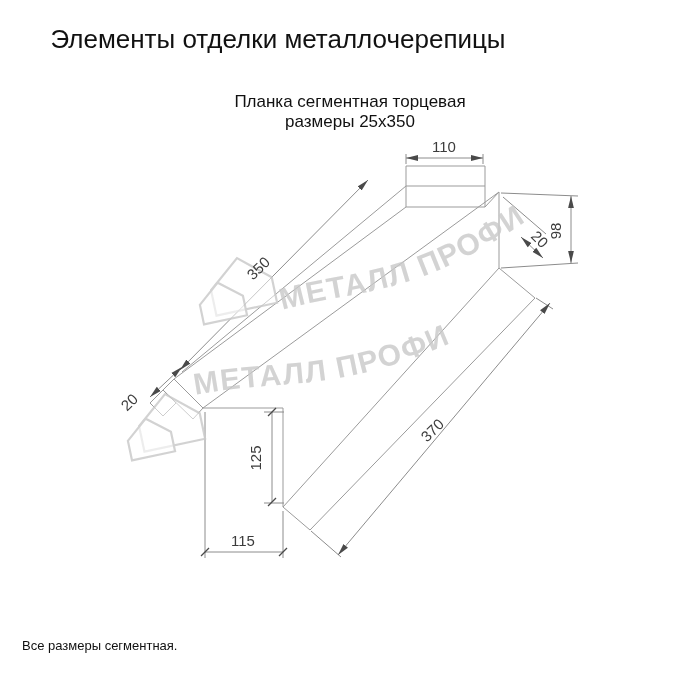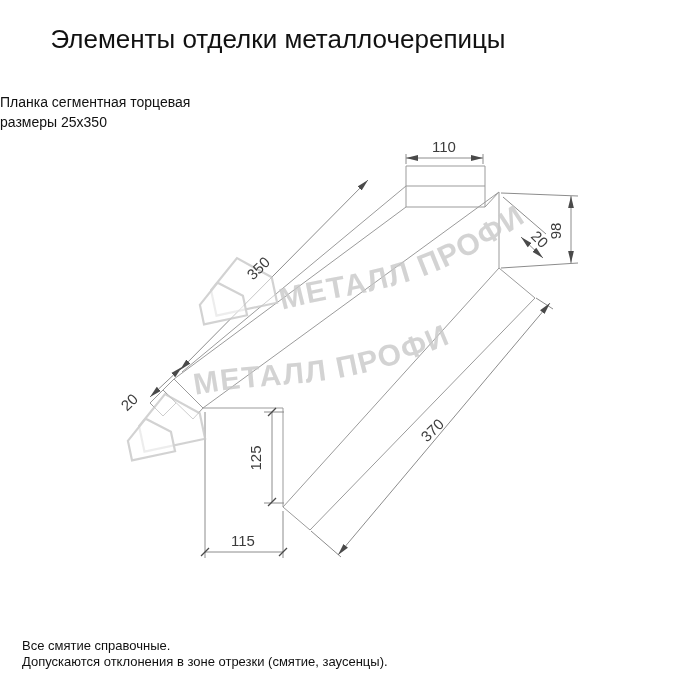--- a/index.html
+++ b/index.html
@@ -1,21 +1,21 @@
 <!DOCTYPE html>
 <html><head>
 <meta charset="utf-8">
 <style>
   html,body{margin:0;padding:0;background:#fff;}
   #page{position:relative;width:700px;height:700px;background:#ffffff;overflow:hidden;
         font-family:"Liberation Sans","DejaVu Sans",sans-serif;color:#1a1a1a;}
   .title{position:absolute;top:24px;left:0;width:556px;text-align:center;
          font-size:26px;color:#111;}
-  .subtitle{position:absolute;top:92px;left:0;width:700px;
-            font-size:14px;line-height:20px;color:#111;}
+  .subtitle{position:absolute;top:92px;left:0;width:700px;text-align:center;
+            font-size:17px;line-height:20px;color:#111;}
   .footer{position:absolute;top:638px;left:22px;font-size:13px;line-height:16px;color:#111;}
   svg{position:absolute;top:0;left:0;}
   .s{stroke:#9b9b9b;stroke-width:1;fill:none;}
   .d{stroke:#8c8c8c;stroke-width:1;fill:none;}
   .t{stroke:#4a4a4a;stroke-width:1.2;fill:none;}
   .n{fill:#3c3c3c;font-size:15px;font-family:"Liberation Sans","DejaVu Sans",sans-serif;}
   .wm{fill:#c9c9c9;opacity:0.8;font-weight:bold;font-size:30px;letter-spacing:1.5px;
       font-family:"Liberation Sans","DejaVu Sans",sans-serif;}
   .house{stroke:#cbcbcb;stroke-width:2.2;fill:rgba(255,255,255,0.6);opacity:0.85;}
 </style>
@@ -119,17 +119,16 @@
       <text class="n" transform="translate(133,406) rotate(-44)">20</text>
       <text class="n" transform="translate(561,231) rotate(-90)">98</text>
       <text class="n" transform="translate(536,243) rotate(45)">20</text>
       <text class="n" transform="translate(436,434) rotate(-44)">370</text>
       <text class="n" transform="translate(261,458) rotate(-90)">125</text>
       <text class="n" x="243" y="546">115</text>
     </g>
   </svg>
 
   <div class="footer">
-    <div>Все смятие справочные.</div>
-    <div>Допускаются отклонения в зоне отрезки (смятие, заусенцы).</div>
+    <div>Все размеры сегментная.</div>
   </div>
 
 </div>
 
 </body></html>

